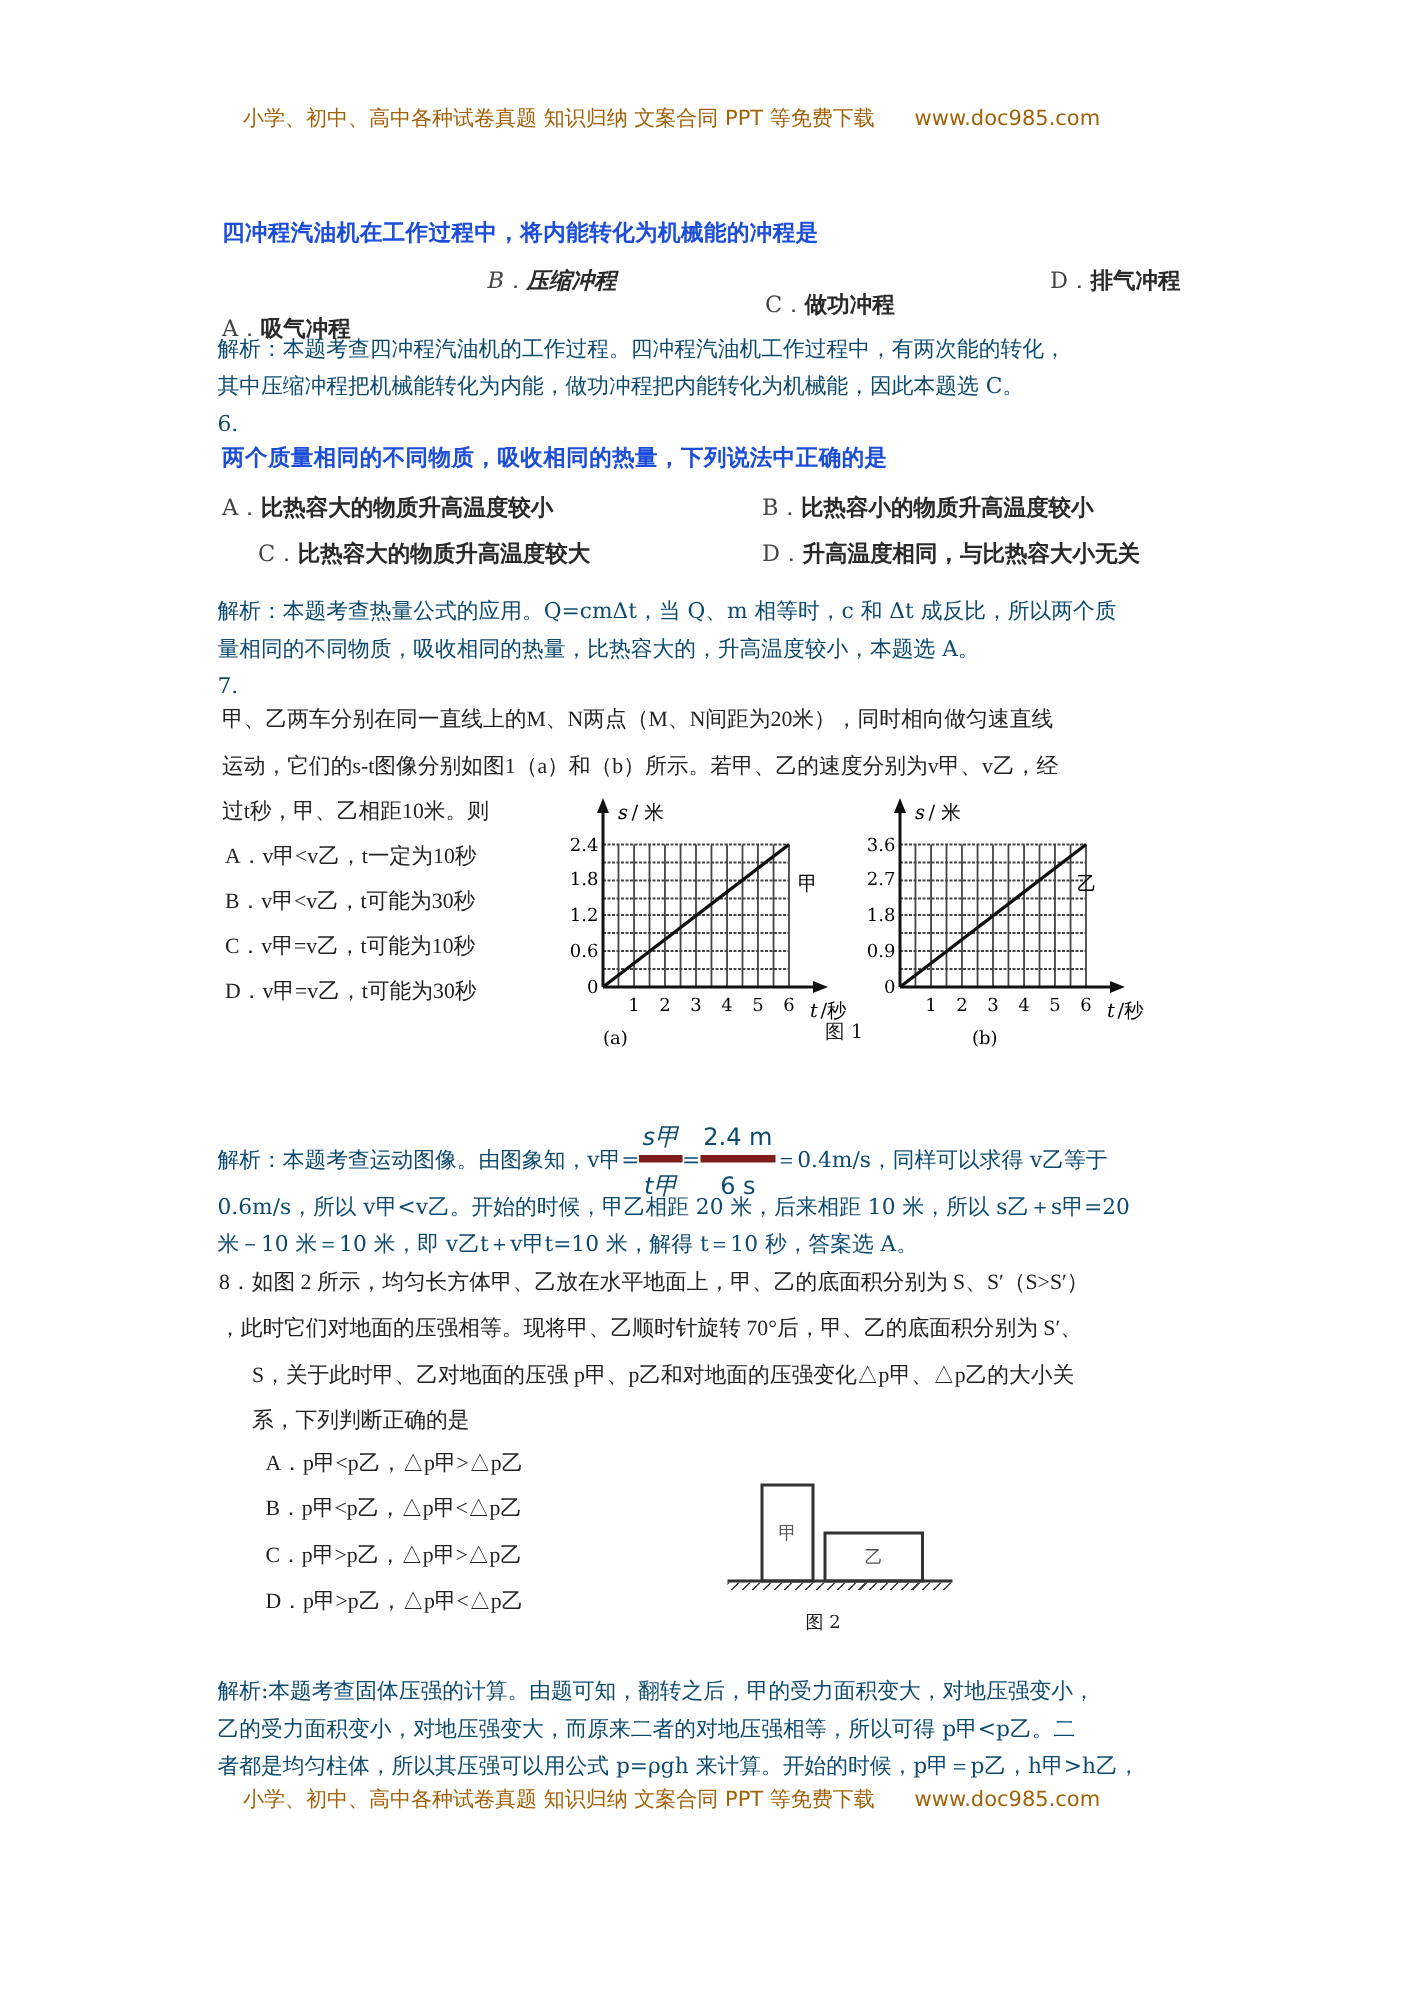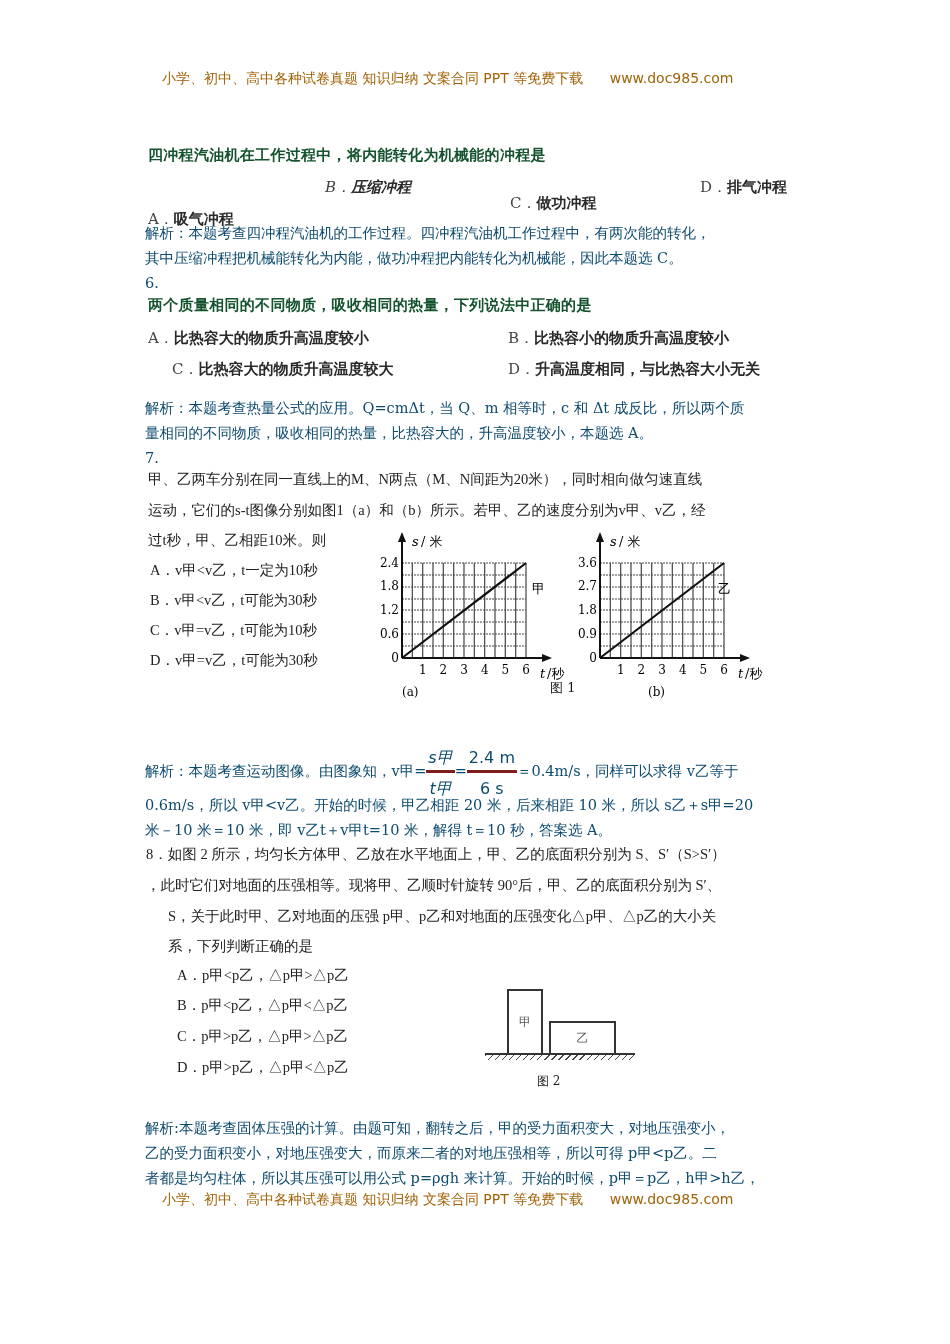--- a/index.html
+++ b/index.html
@@ -1,27 +1,27 @@
 <!DOCTYPE html>
 <html><head>
 <meta charset="utf-8">
 <style>
   html, body { margin:0; padding:0; background:#ffffff; }
   body { width:950px; height:1344px; position:relative; overflow:hidden;
          font-family:"DejaVu Serif","Liberation Serif",serif; color:#1a1a1a; }
   .abs { position:absolute; white-space:nowrap; }
   .hdr { font-family:"DejaVu Sans","Liberation Sans",sans-serif; font-size:14px; color:#a16207; }
   .hdr .url { margin-left:22px; }
-  .q { font-family:"DejaVu Sans","Liberation Sans",sans-serif; font-weight:bold; font-size:15px; color:#14532d; letter-spacing:0.3px; }
+  .q { font-family:"DejaVu Sans","Liberation Sans",sans-serif; font-weight:bold; font-size:15px; color:#1d4ed8; letter-spacing:0.3px; }
   .opt { font-family:"DejaVu Sans","Liberation Sans",sans-serif; font-weight:bold; font-size:15px; color:#2a2a2a; }
   .opt .l { font-family:"DejaVu Serif","Liberation Serif",serif; font-weight:normal; color:#444; }
   .ana { font-size:14.5px; line-height:25px; color:#0c4a6e; }
   .plain { font-family:Liberation Serif, serif; font-size:14.5px; color:#222; }
   .frac { display:inline-block; vertical-align:middle; text-align:center; font-family:"DejaVu Sans","Liberation Sans",sans-serif; }
-  .frac .n { display:block; border-bottom:3px solid #7f1d1d; padding:0 2px; font-size:16px; }
+  .frac .n { display:block; border-bottom:5px solid #7f1d1d; padding:0 2px; font-size:16px; }
   .frac .d { display:block; font-size:16px; padding-top:4px; }
   svg text { font-family:"DejaVu Serif","Liberation Serif",serif; }
 </style>
 </head>
 <body>
 
 <div class="abs hdr" style="left:162px; top:70px;">
   <span>小学、初中、高中各种试卷真题  知识归纳  文案合同  PPT 等免费下载</span>
   <span class="url">www.doc985.com</span>
 </div>
@@ -163,21 +163,21 @@
   <text x="80" y="166" font-size="12">(b)</text>
 </svg>
 
 <div class="abs ana" style="left:145px; top:730px; line-height:24px;">
   <span>解析：本题考查运动图像。由图象知，v甲=</span><span class="frac" style="vertical-align:-18px;"><span class="n"><i>s甲</i></span><span class="d"><i>t甲</i></span></span>=<span class="frac" style="vertical-align:-18px;margin-top:16px;"><span class="n">2.4 m</span><span class="d">6 s</span></span><span>＝0.4m/s，同样可以求得 v乙等于</span>
 </div>
 <div class="abs ana" style="left:145px; top:793px;">0.6m/s，所以 v甲&lt;v乙。开始的时候，甲乙相距 20 米，后来相距 10 米，所以 s乙＋s甲=20</div>
 <div class="abs ana" style="left:145px; top:818px;">米－10 米＝10 米，即 v乙t＋v甲t=10 米，解得 t＝10 秒，答案选 A。</div>
 
 <div class="abs plain" style="left:146px; top:845px;">8．如图 2 所示，均匀长方体甲、乙放在水平地面上，甲、乙的底面积分别为 S、S′（S&gt;S′）</div>
-<div class="abs plain" style="left:146px; top:876px;">，此时它们对地面的压强相等。现将甲、乙顺时针旋转 90°后，甲、乙的底面积分别为 S′、</div>
+<div class="abs plain" style="left:146px; top:876px;">，此时它们对地面的压强相等。现将甲、乙顺时针旋转 70°后，甲、乙的底面积分别为 S′、</div>
 <div class="abs plain" style="left:168px; top:907px;">S，关于此时甲、乙对地面的压强 p甲、p乙和对地面的压强变化△p甲、△p乙的大小关</div>
 <div class="abs plain" style="left:168px; top:937px;">系，下列判断正确的是</div>
 <div class="abs plain" style="left:177px; top:966px;"><span>A．</span><span>p甲&lt;p乙，△p甲&gt;△p乙</span></div>
 <div class="abs plain" style="left:177px; top:996px;"><span>B．</span><span>p甲&lt;p乙，△p甲&lt;△p乙</span></div>
 <div class="abs plain" style="left:177px; top:1027px;"><span>C．</span><span>p甲&gt;p乙，△p甲&gt;△p乙</span></div>
 <div class="abs plain" style="left:177px; top:1058px;"><span>D．</span><span>p甲&gt;p乙，△p甲&lt;△p乙</span></div>
 
 <div class="abs" style="left:485px; top:985px; width:150px; height:110px;">
   <div style="position:absolute; left:22px; top:4px; width:32px; height:62px; border:2px solid #333; display:flex; align-items:center; justify-content:center; font-size:12px; color:#555;">甲</div>
   <div style="position:absolute; left:64px; top:36px; width:63px; height:30px; border:2px solid #333; display:flex; align-items:center; justify-content:center; font-size:12px; color:#555;">乙</div>

